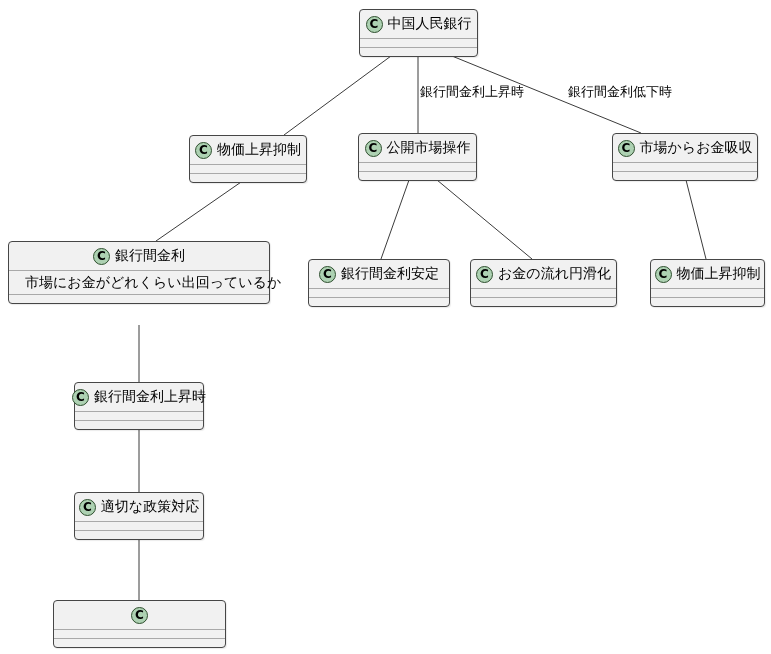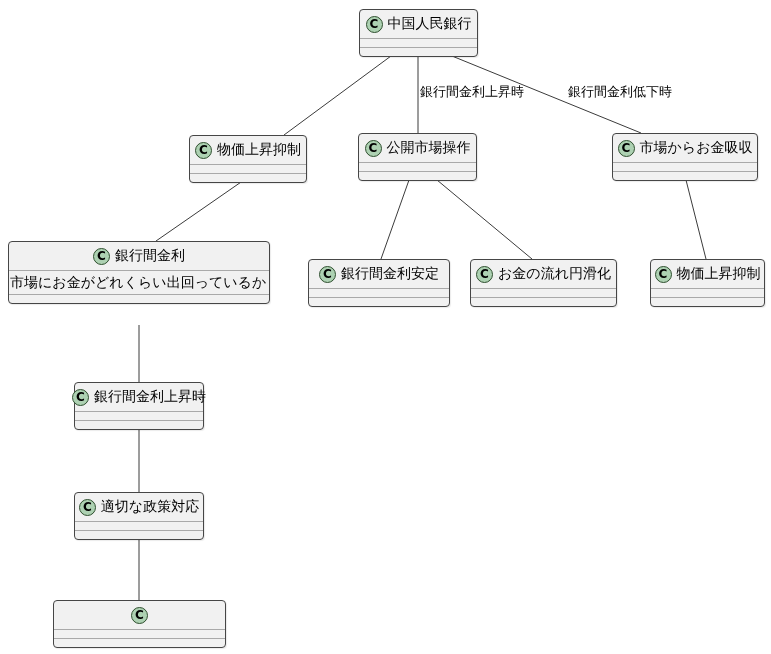--- a/index.html
+++ b/index.html
@@ -49,21 +49,21 @@
     box-sizing:border-box;
   }
   .compartment{
     height:8px;
     border-top:1px solid var(--separator);
   }
   .desc{
     border-top:1px solid var(--separator);
     font-size:14px;
     line-height:21px;
-    padding:1px 1px;
+    padding:1px 16px;
     white-space:nowrap;
   }
   .edge-label{
     position:absolute;
     font-size:13px;
     line-height:15px;
     white-space:nowrap;
   }
 </style>
 </head>

